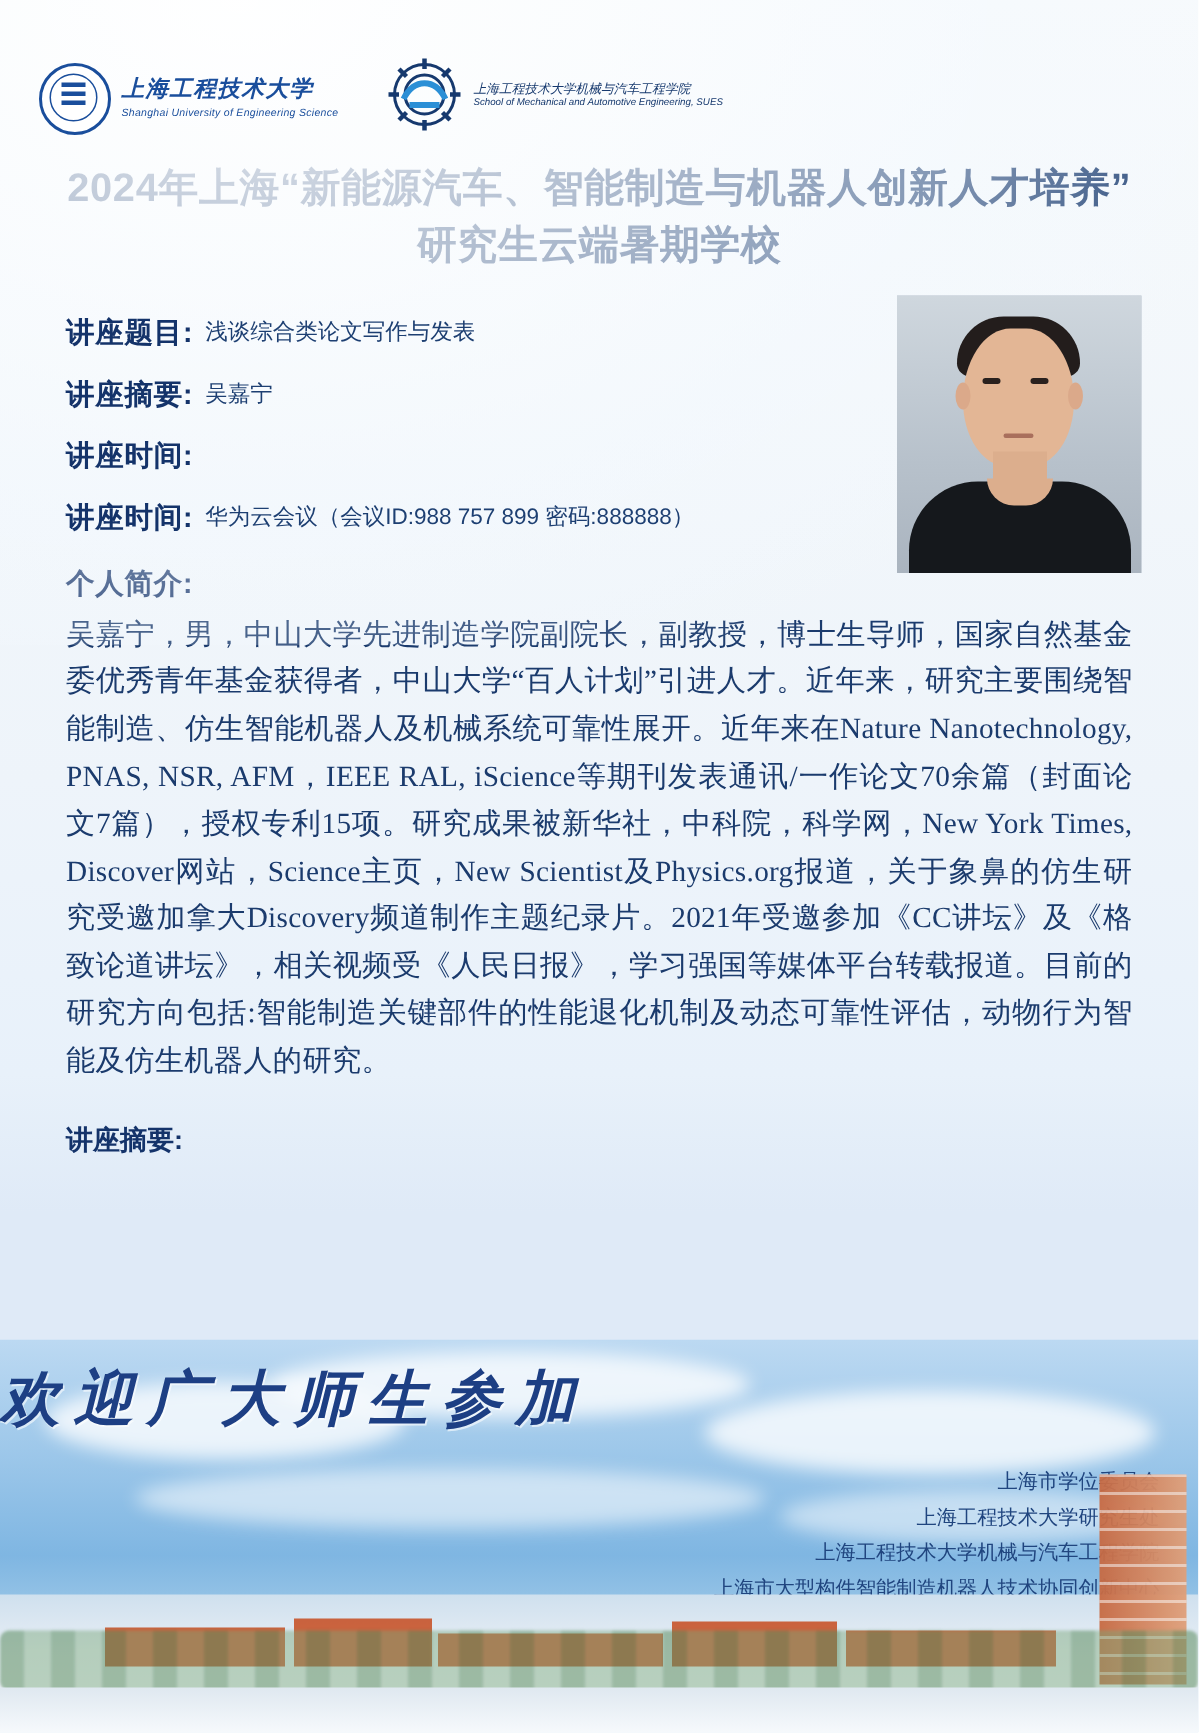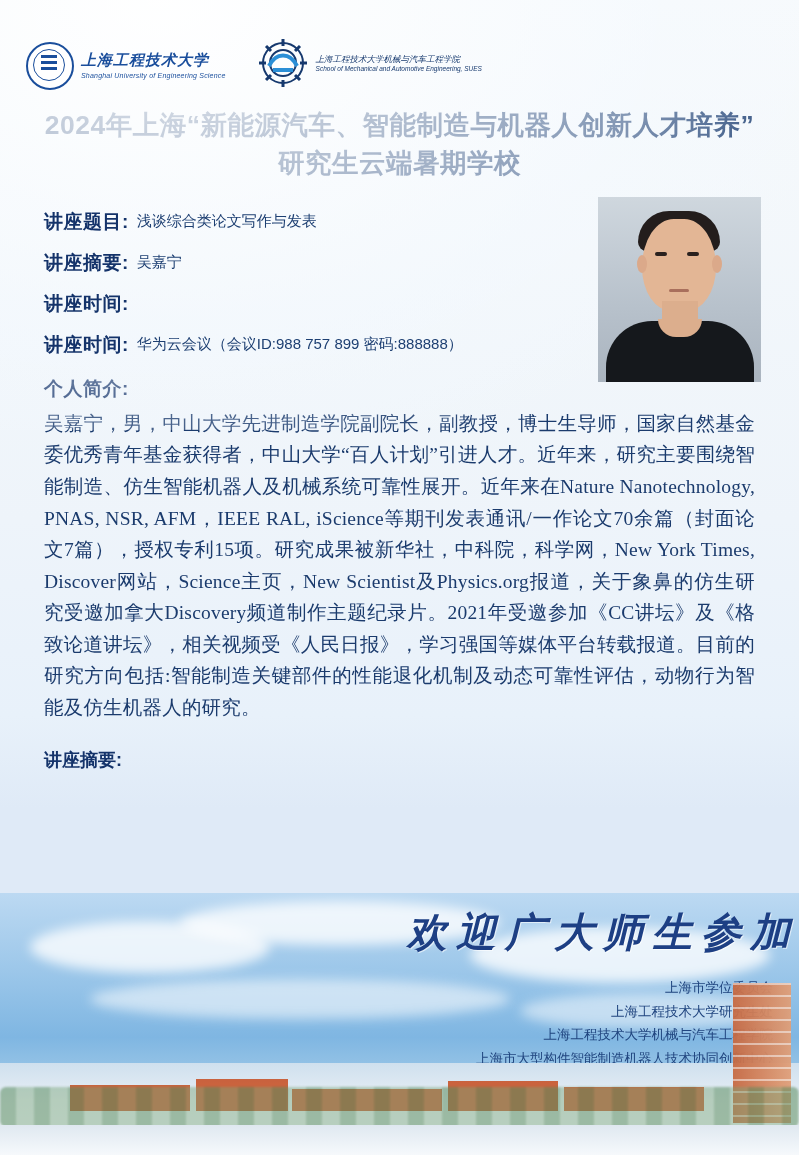--- a/index.html
+++ b/index.html
@@ -280,21 +280,21 @@
   .c1 { left: 30px;  top: 28px;  width: 240px; height: 52px; }
   .c2 { left: 180px; top: 8px;   width: 320px; height: 44px; }
   .c3 { left: 470px; top: 34px;  width: 300px; height: 56px; }
   .c4 { left: 90px;  top: 86px;  width: 420px; height: 40px; opacity: .7; }
   .c5 { left: 520px; top: 100px; width: 260px; height: 36px; opacity: .65; }
 
   .welcome {
     position: absolute;
     left: 0; top: 12px;
     width: 799px;
-    text-align: right;
+    text-align: left;
     font-family: "Liberation Serif", serif;
     font-weight: bold;
     font-style: italic;
     font-size: 40px;
     letter-spacing: 9px;
     color: #1d3f84;
     text-shadow: 1px 1px 0 rgba(255,255,255,0.6);
   }
 
   .orgs {

